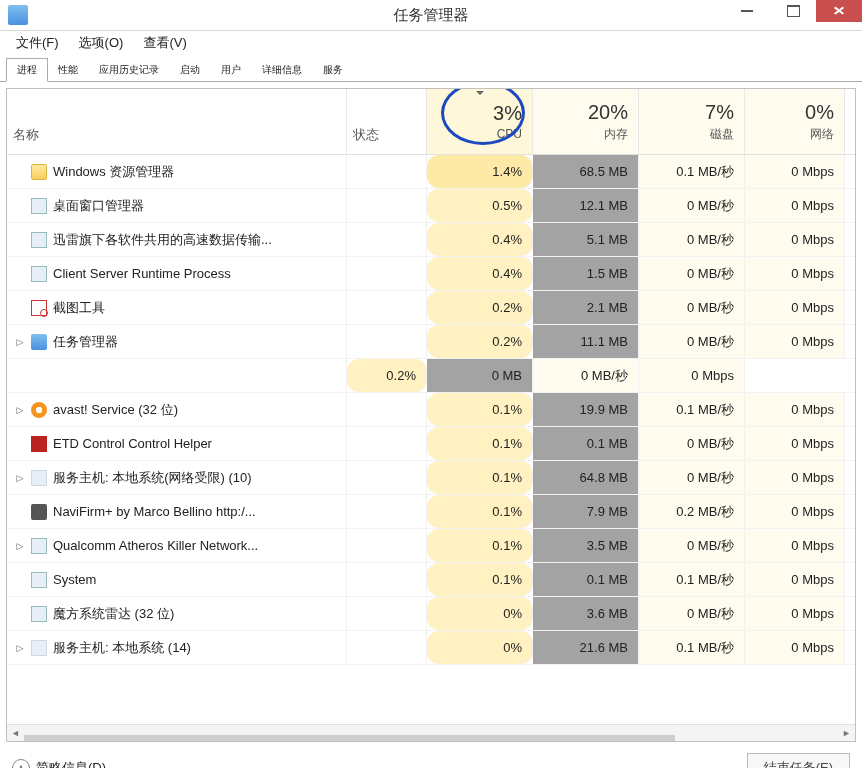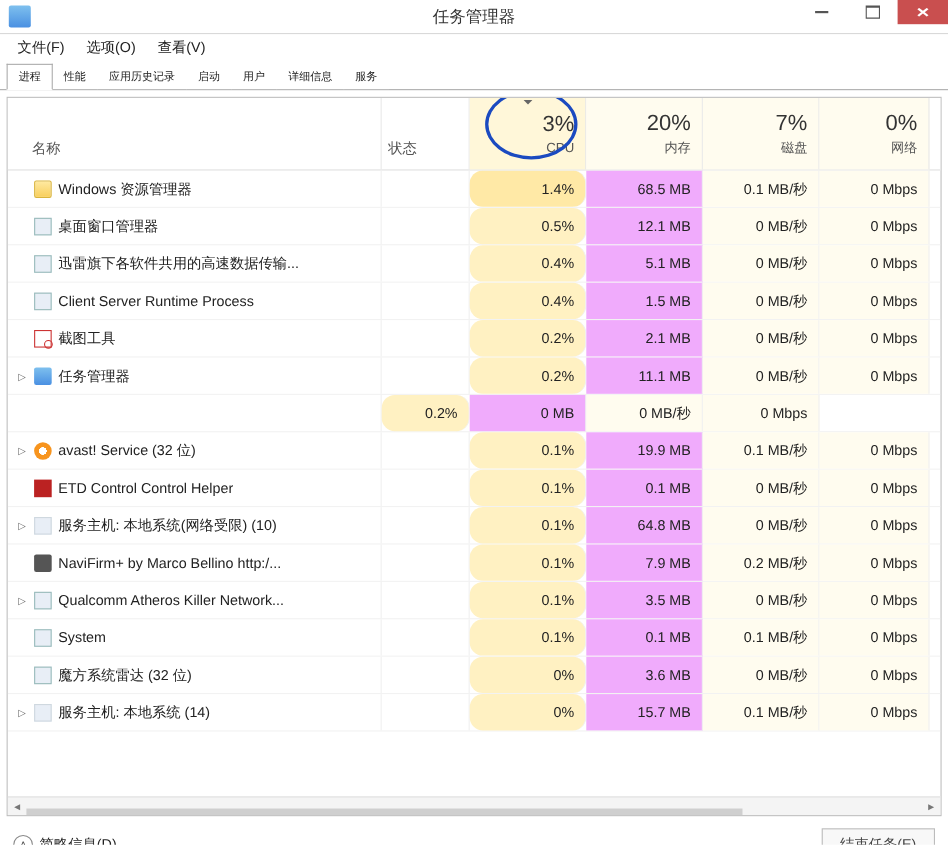--- a/index.html
+++ b/index.html
@@ -30,34 +30,34 @@
 
   
   .content { margin: 6px; border: 1px solid #bfbfbf; height: 654px; display: flex; flex-direction: column; overflow: hidden; }
 
   
   .gridhead, .gridrow { display: grid; grid-template-columns: 340px 80px 106px 106px 106px 100px; align-items: stretch; }
   .gridhead { height: 66px; background: #fff; border-bottom: 1px solid #e0e0e0; }
   .hcell { display: flex; flex-direction: column; justify-content: center; align-items: flex-end; padding: 6px 10px 6px 6px; border-right: 1px solid #e8e8e8; font-size: 13px; color: #555; position: relative; }
   .hcell .top { font-size: 20px; color: #333; }
   .hcell .bot { font-size: 12px; margin-top: 2px; }
-  .hcell.name { align-items: flex-start; justify-content: flex-end; padding-bottom: 10px; margin-left: 16px; }
+  .hcell.name { align-items: flex-start; justify-content: flex-end; padding-bottom: 10px; }
   .hcell.state { align-items: flex-start; justify-content: flex-end; padding-bottom: 10px; }
   .hcell.sortarrow::before { content: ""; position: absolute; top: 2px; left: 50%; transform: translateX(-50%); width: 0; height: 0; border-left: 4px solid transparent; border-right: 4px solid transparent; border-top: 4px solid #666; }
 
   
   .gridbody { overflow: hidden; position: relative; flex: 1; }
   .gridrows { }
   .gridrow { height: 34px; border-bottom: 1px solid #f2f2f2; }
   .cell { display: flex; align-items: center; border-right: 1px solid #f0f0f0; font-size: 13px; }
   .cell.name { padding-left: 8px; gap: 6px; }
   .cell.state {}
   .cell.num { justify-content: flex-end; padding-right: 10px; }
   .cell.cpu  { background: #fff7d9; border-radius: 12px; }
-  .cell.mem  { background: #f0abfc; }
+  .cell.mem  { background: #a3a3a3; }
   .cell.disk { background: #fffcef; }
   .cell.net  { background: #fffcef; }
   .gridrow .cell.cpu { background: #fff1c2; }
   .gridrow.intense .cell.cpu { background: #ffe9a6; }
   .gridhead .hcell.cpu { background: #fff7d9; }
   .gridhead .hcell.mem  { background: #fffcef; }
   .gridhead .hcell.disk { background: #fffcef; }
   .gridhead .hcell.net  { background: #fffcef; }
 
   .expander { width: 10px; text-align: center; color: #666; font-size: 9px; visibility: hidden; }
@@ -316,21 +316,21 @@
           <div class="cell num net">0 Mbps</div>
         </div>
         <div class="gridrow" data-expandable="1">
           <div class="cell name">
             <span class="expander">▷</span>
             <span class="procicon ico-svc"></span>
             <span class="procname">服务主机: 本地系统 (14)</span>
           </div>
           <div class="cell state"></div>
           <div class="cell num cpu">0%</div>
-          <div class="cell num mem">15.7 MB</div>
+          <div class="cell num mem">21.6 MB</div>
           <div class="cell num disk">0.1 MB/秒</div>
           <div class="cell num net">0 Mbps</div>
         </div>
       </div>
   </div>
 
   <div class="hscroll">
     <div class="btn">◄</div>
     <div class="track">
         <div class="thumb"></div>

